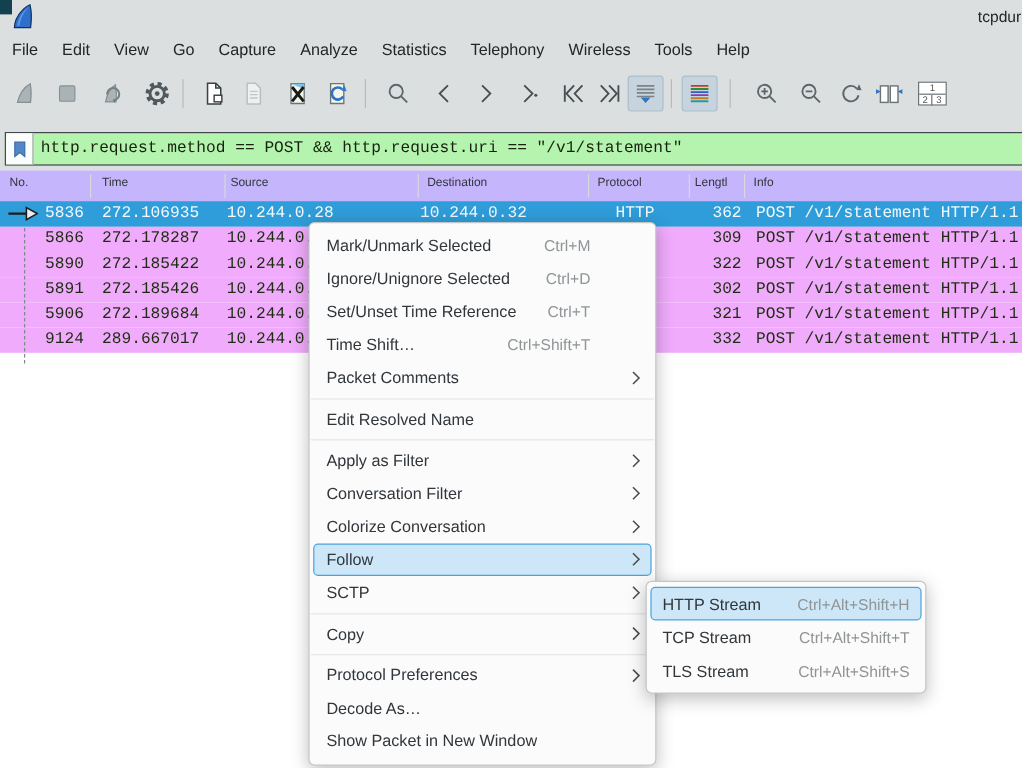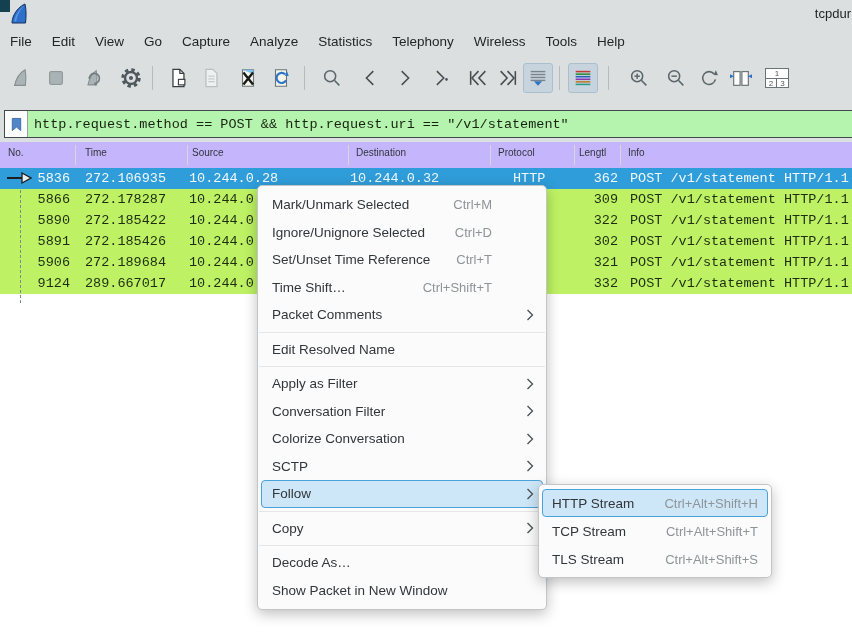--- a/index.html
+++ b/index.html
@@ -27,21 +27,21 @@
   .bookmark-box{width:22px;background:#fbfcfc;border-right:1px solid #9aa0a3;display:flex;align-items:center;justify-content:center;flex:none;}
   .filter-input{flex:1;border:none;background:transparent;outline:none;padding:0 0 0 6px;
     font-family:"Liberation Mono","DejaVu Sans Mono",monospace;font-size:13.5px;color:#17230f;}
   
   .pheader{position:absolute;left:0;top:142px;right:0;height:26px;background:#c4b5fd;border-bottom:6px solid #a16207;font-size:10px;color:#31363b;}
   .hcell{position:absolute;top:5px;white-space:nowrap;}
   .hdiv{position:absolute;top:3px;height:20px;width:1px;background:#d6d9da;}
   
   .plist{position:absolute;left:0;top:168px;right:0;height:126px;
     font-family:"Liberation Mono","DejaVu Sans Mono",monospace;font-size:13.5px;}
-  .prow{position:relative;height:21px;line-height:21px;background:#bef264;color:#1e2d12;white-space:nowrap;}
+  .prow{position:relative;height:21px;line-height:21px;background:#f0abfc;color:#1e2d12;white-space:nowrap;}
   .prow.selected{background:#2f9dd9;color:#f2f8fc;}
   .pc{position:absolute;top:0;line-height:21px;}
   .c-no{left:0;width:70px;text-align:right;}
   .c-time{left:85px;}
   .c-src{left:189px;}
   .c-dst{left:350px;}
   .c-proto{left:513px;}
   .c-len{left:572px;width:46px;text-align:right;}
   .c-info{left:630px;}
   .row-pointer{position:absolute;left:6px;top:3px;}
@@ -401,49 +401,58 @@
   </div>
   <div class="cm-item">
     <span class="lbl">Colorize Conversation</span>
       <span class="sp"></span>
     <span class="cm-arrow">
         <svg width="8" height="12" viewBox="0 0 8 12">
           <path d="M1.5 1 L6.5 6 L1.5 11" stroke="#4a4f52" fill="none" stroke-width="1.3"></path>
         </svg>
       </span>
   </div>
-  <div class="cm-item">
-    <span class="lbl">SCTP</span>
-      <span class="sp"></span>
-    <span class="cm-arrow">
-        <svg width="8" height="12" viewBox="0 0 8 12">
-          <path d="M1.5 1 L6.5 6 L1.5 11" stroke="#4a4f52" fill="none" stroke-width="1.3"></path>
-        </svg>
-      </span>
-  </div>
   <div class="cm-item hl">
     <span class="lbl">Follow</span>
       <span class="sp"></span>
     <span class="cm-arrow">
         <svg width="8" height="12" viewBox="0 0 8 12">
           <path d="M1.5 1 L6.5 6 L1.5 11" stroke="#4a4f52" fill="none" stroke-width="1.3"></path>
         </svg>
       </span>
   </div>
+  <div class="cm-item">
+    <span class="lbl">SCTP</span>
+      <span class="sp"></span>
+    <span class="cm-arrow">
+        <svg width="8" height="12" viewBox="0 0 8 12">
+          <path d="M1.5 1 L6.5 6 L1.5 11" stroke="#4a4f52" fill="none" stroke-width="1.3"></path>
+        </svg>
+      </span>
+  </div>
   <div class="cm-sep"></div>
   <div class="cm-item">
     <span class="lbl">Copy</span>
       <span class="sp"></span>
     <span class="cm-arrow">
         <svg width="8" height="12" viewBox="0 0 8 12">
           <path d="M1.5 1 L6.5 6 L1.5 11" stroke="#4a4f52" fill="none" stroke-width="1.3"></path>
         </svg>
       </span>
   </div>
   <div class="cm-sep"></div>
+  <div class="cm-item">
+    <span class="lbl">Protocol Preferences</span>
+      <span class="sp"></span>
+    <span class="cm-arrow">
+        <svg width="8" height="12" viewBox="0 0 8 12">
+          <path d="M1.5 1 L6.5 6 L1.5 11" stroke="#4a4f52" fill="none" stroke-width="1.3"></path>
+        </svg>
+      </span>
+  </div>
   <div class="cm-item">
     <span class="lbl">Decode As…</span>
       <span class="sp"></span>
     <span class="cm-arrow"></span>
   </div>
   <div class="cm-item">
     <span class="lbl">Show Packet in New Window</span>
       <span class="sp"></span>
     <span class="cm-arrow"></span>
   </div>

